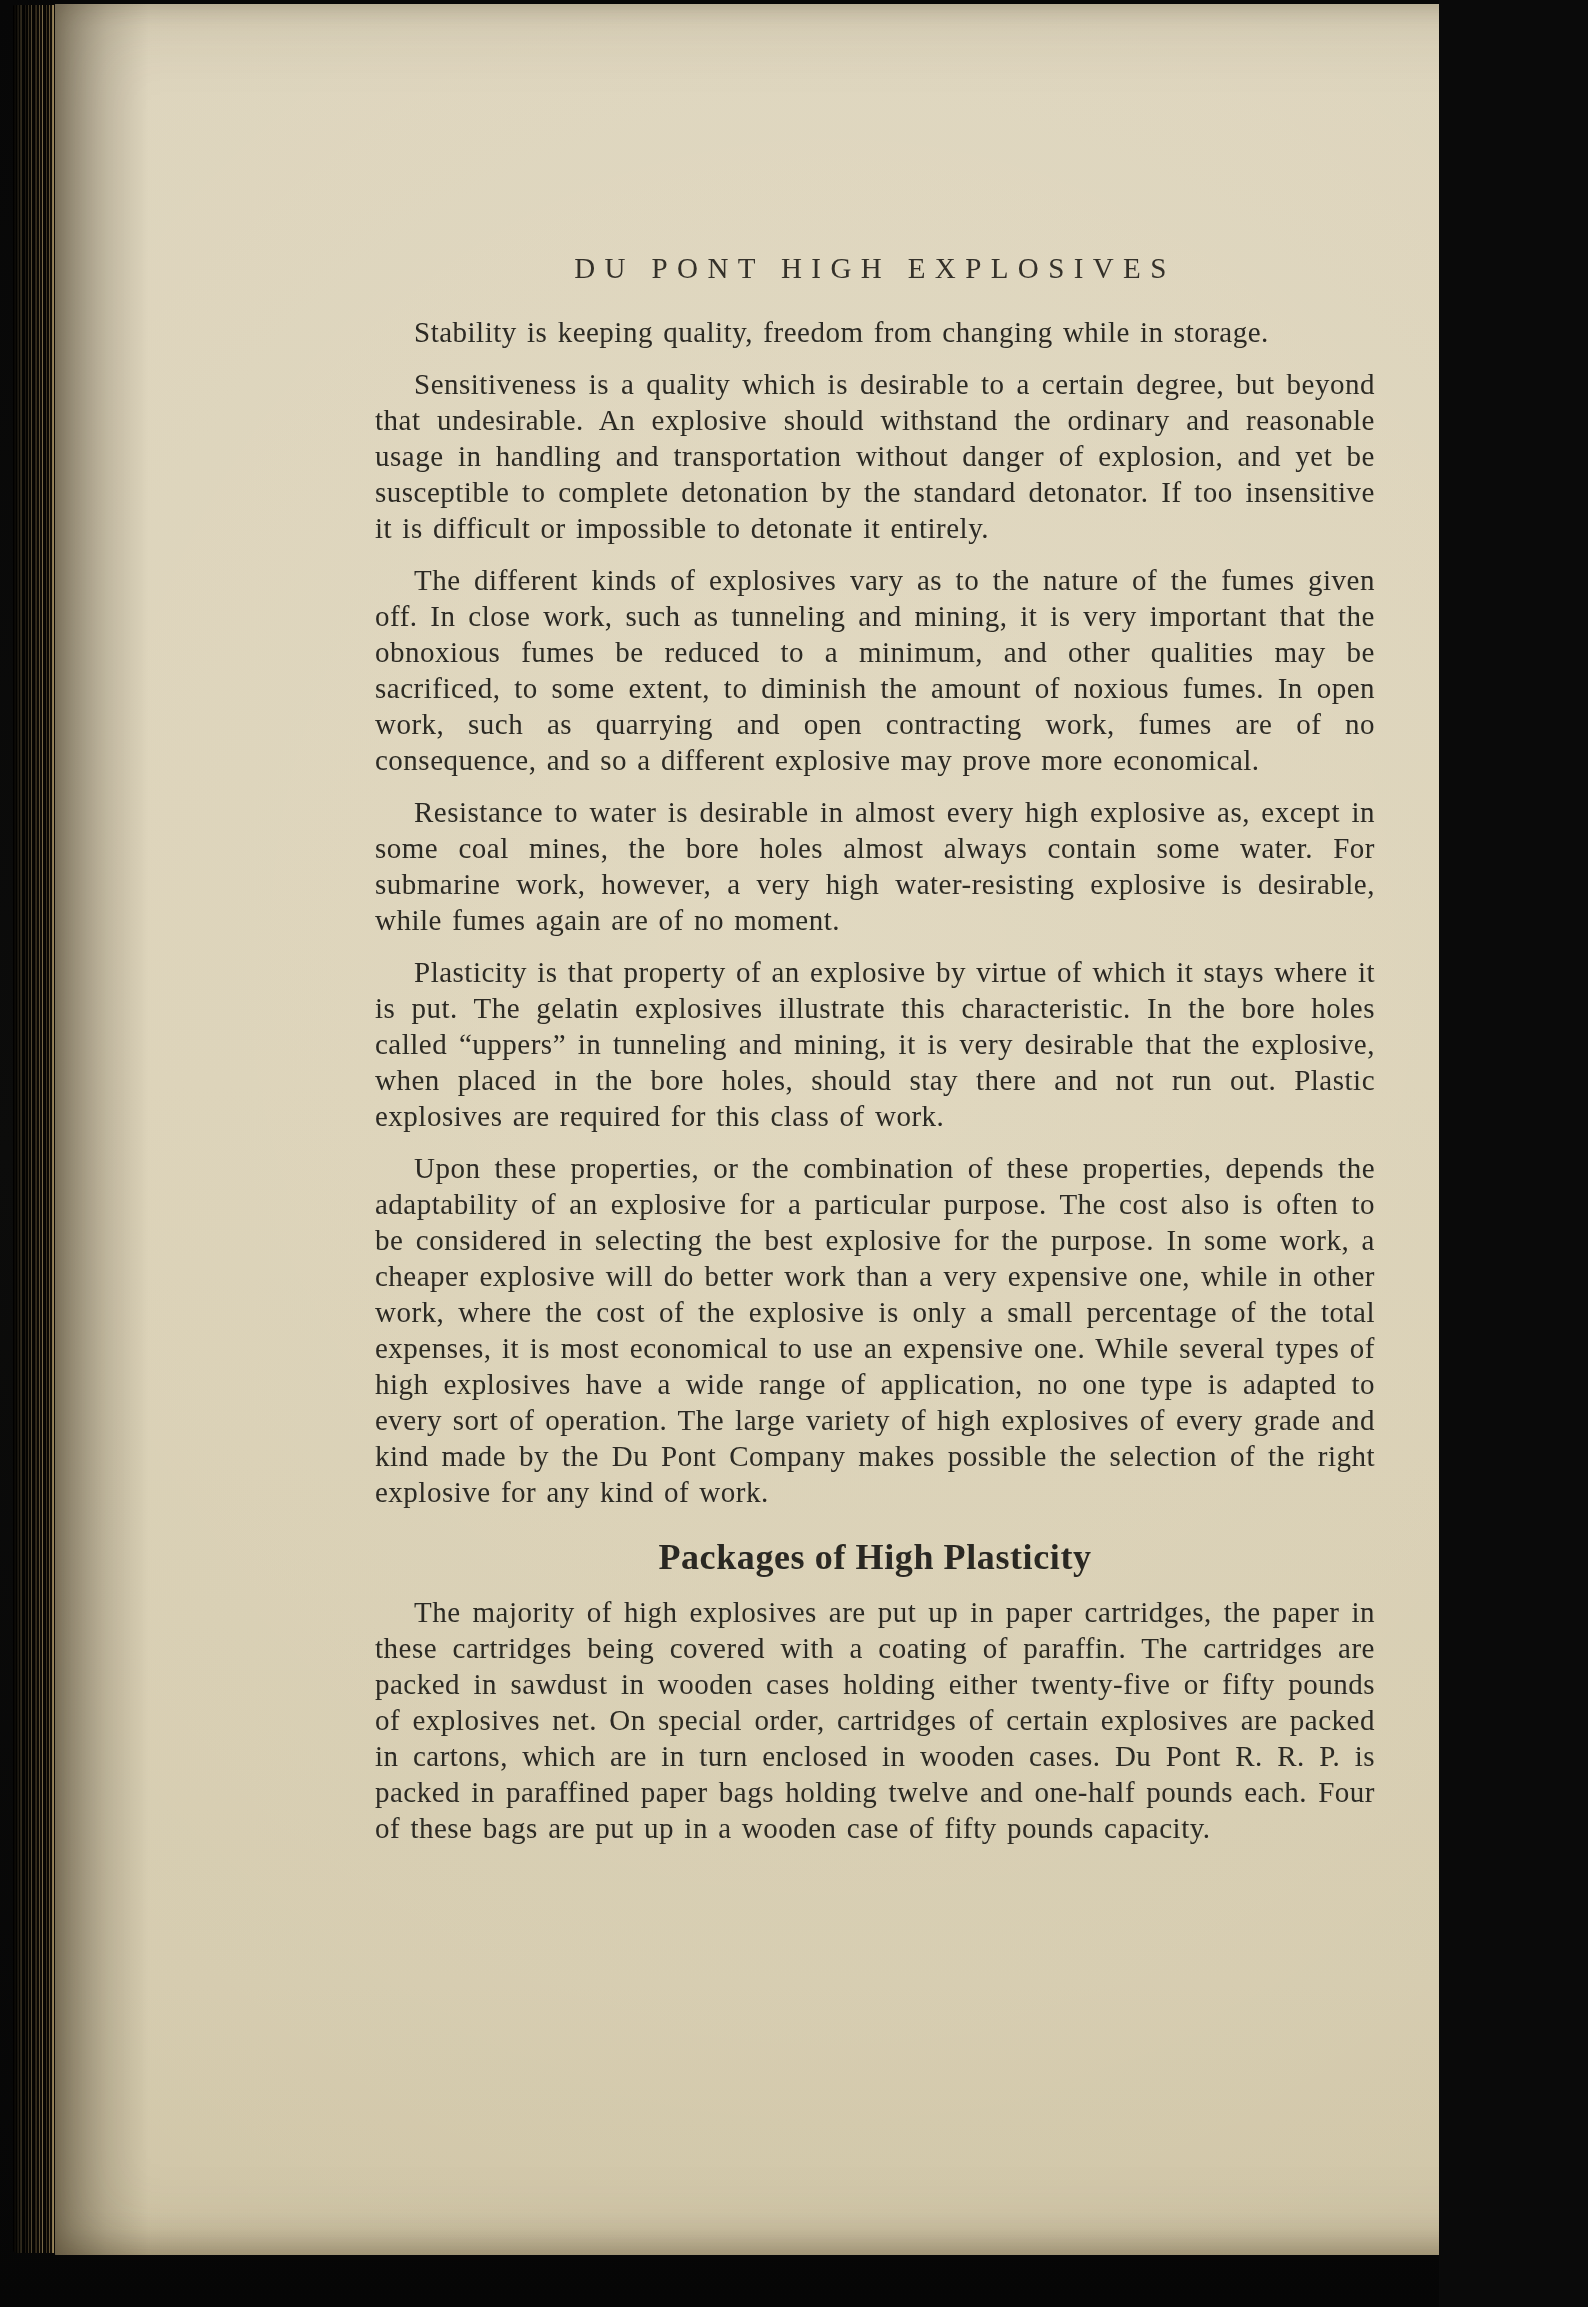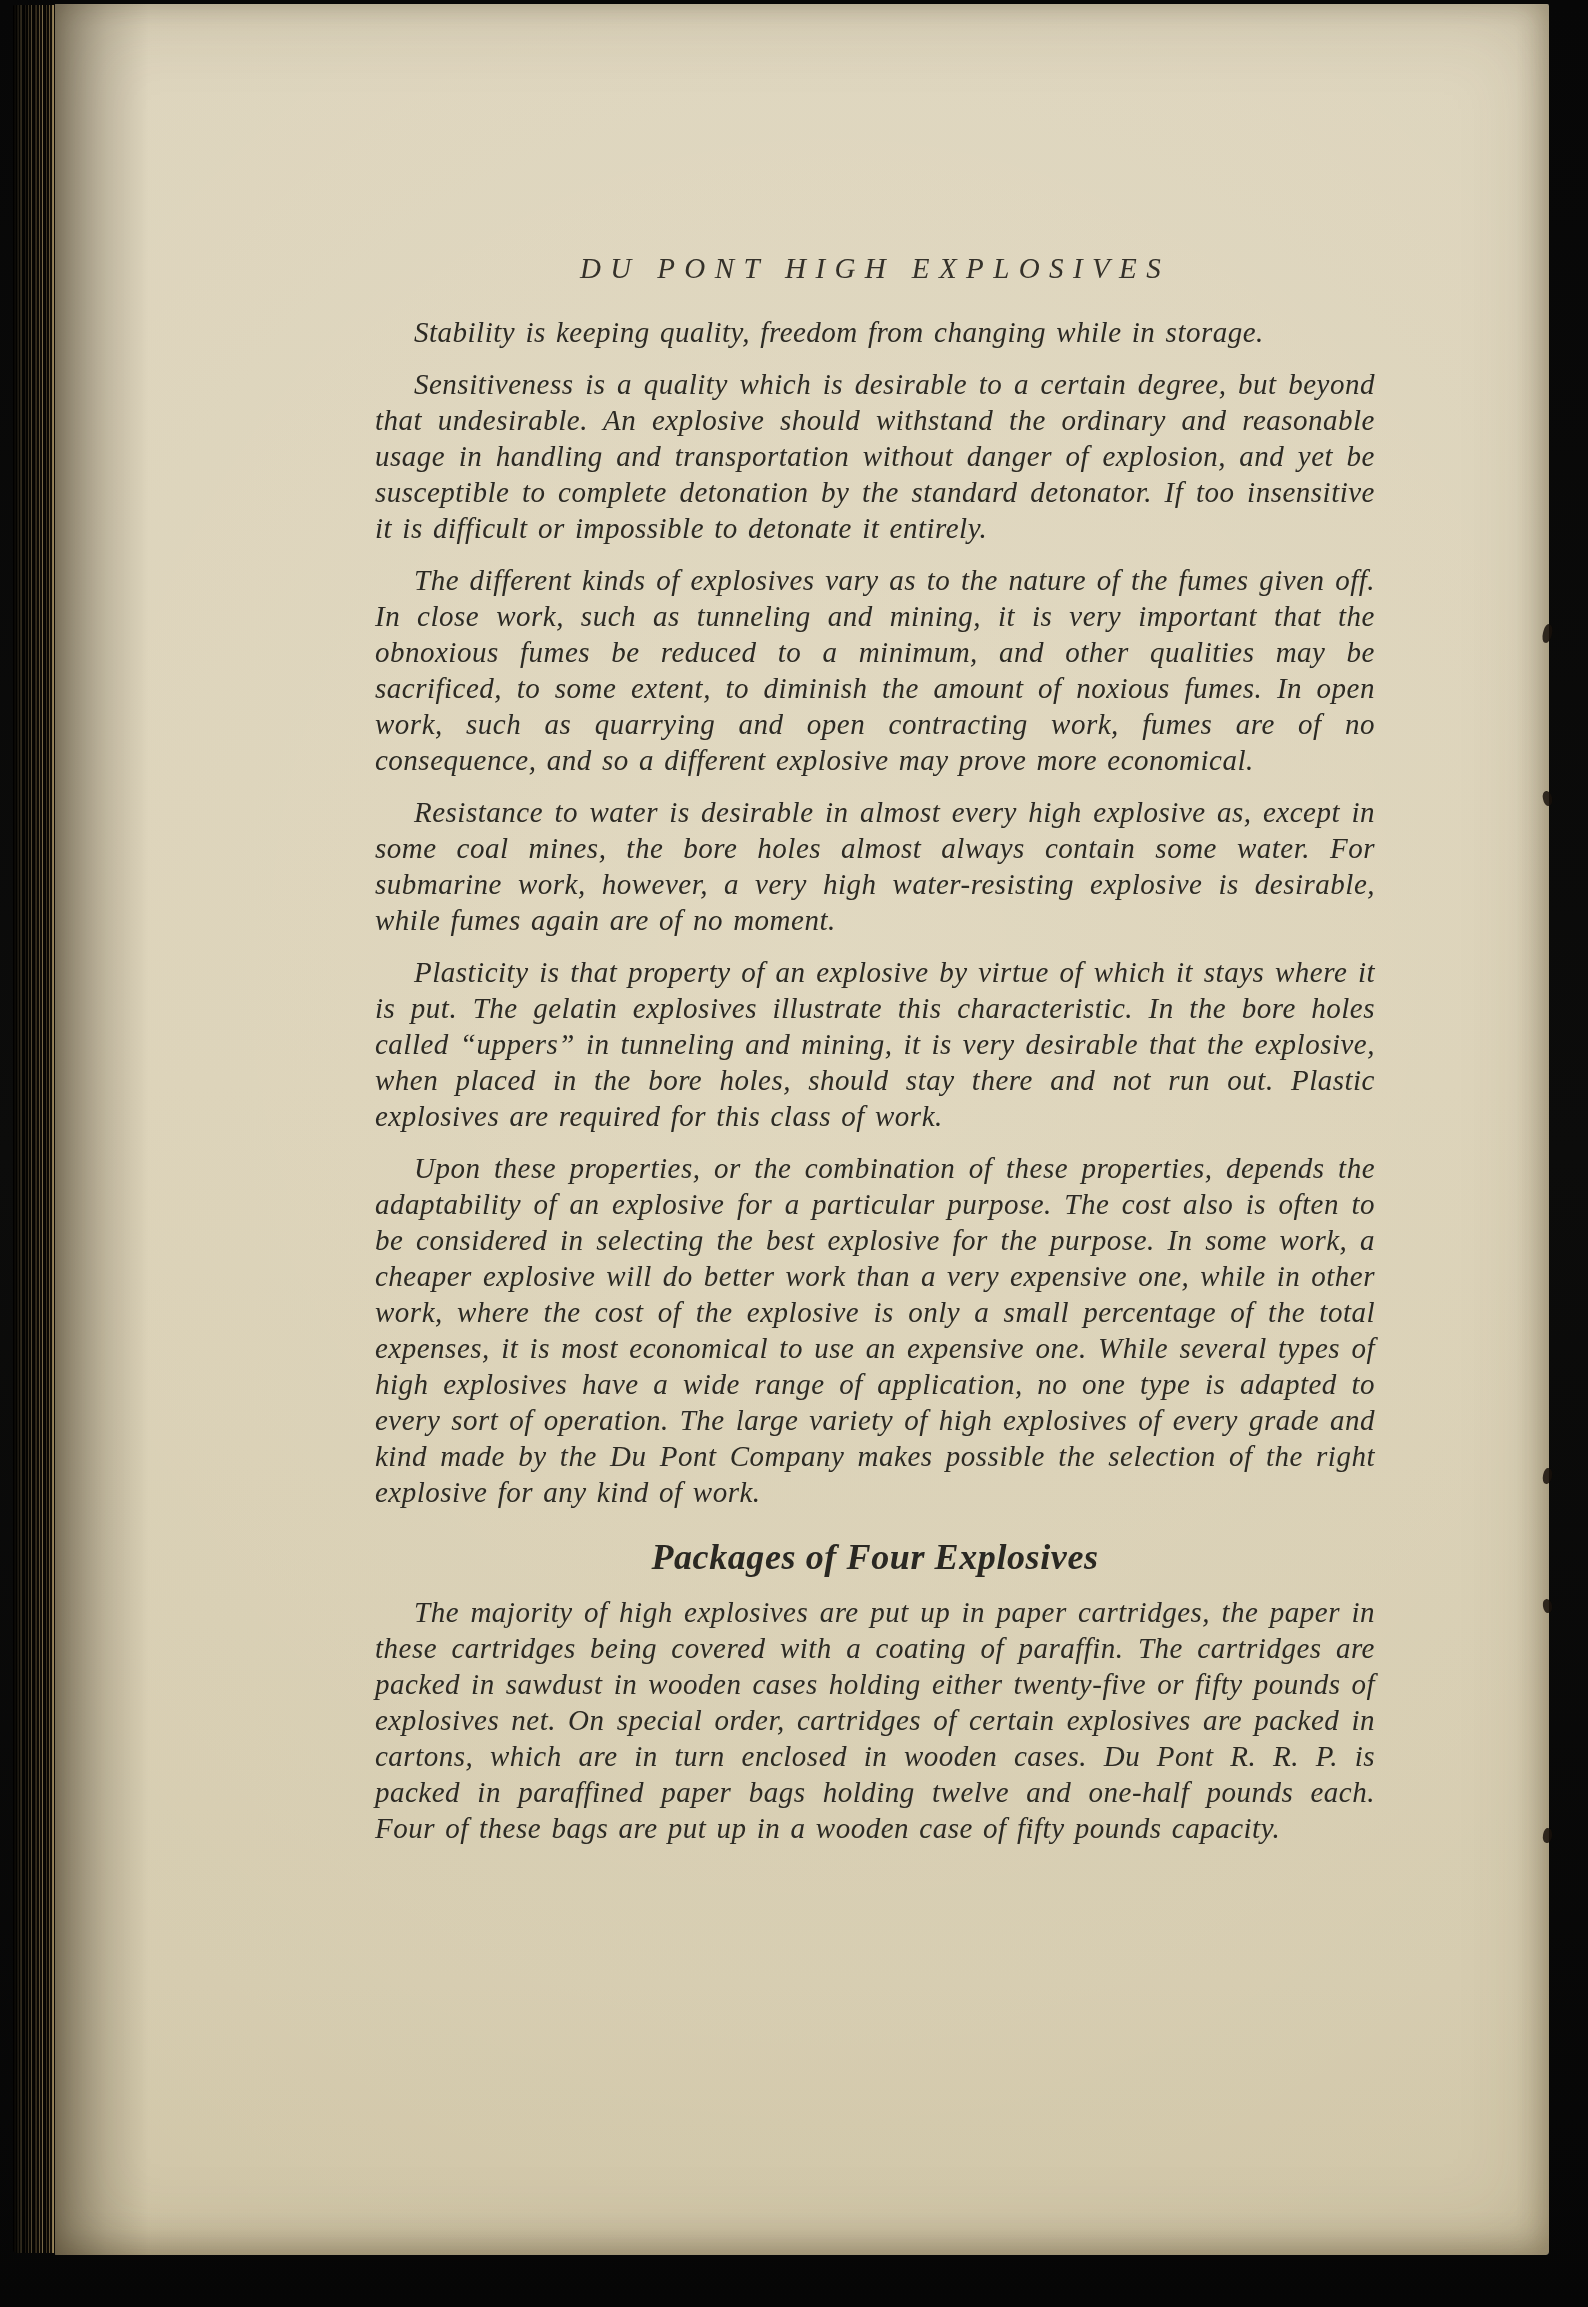--- a/index.html
+++ b/index.html
@@ -6,25 +6,24 @@
   html, body {
     margin: 0;
     padding: 0;
     width: 1588px;
     height: 2307px;
     background: #0a0a0a;
     font-family: "Liberation Serif", "DejaVu Serif", serif;
   }
   .stage {
     position: relative;
-    width: 1588px;
+    width: 1439px;
     height: 2307px;
     overflow: hidden;
     background: linear-gradient(180deg, #070707 0%, #0c0c0b 50%, #060606 100%);
-    font-style: italic;
   }
   
   .page-edges {
     position: absolute;
     left: 12.5px;
     top: 5px;
     width: 47px;
     height: 2248px;
     background:
       linear-gradient(90deg, rgba(0,0,0,0.92) 0%, rgba(0,0,0,0.35) 55%, rgba(0,0,0,0.05) 100%),
@@ -141,21 +140,21 @@
       <p class="body-p">Sensitiveness is a quality which is desirable to a certain degree, but beyond that undesirable.  An explosive should withstand the ordinary and reasonable usage in handling and transportation without danger of explosion, and yet be susceptible to complete detonation by the standard detonator.  If too insensitive it is difficult or impossible to detonate it entirely.</p>
 
       <p class="body-p">The different kinds of explosives vary as to the nature of the fumes given off.  In close work, such as tunneling and mining, it is very important that the obnoxious fumes be reduced to a minimum, and other qualities may be sacrificed, to some extent, to diminish the amount of noxious fumes.  In open work, such as quarrying and open contracting work, fumes are of no consequence, and so a different explosive may prove more economical.</p>
 
       <p class="body-p">Resistance to water is desirable in almost every high explosive as, except in some coal mines, the bore holes almost always contain some water.  For submarine work, however, a very high water-resisting explosive is desirable, while fumes again are of no moment.</p>
 
       <p class="body-p">Plasticity is that property of an explosive by virtue of which it stays where it is put.  The gelatin explosives illustrate this characteristic.  In the bore holes called “uppers” in tunneling and mining, it is very desirable that the explosive, when placed in the bore holes, should stay there and not run out.  Plastic explosives are required for this class of work.</p>
 
       <p class="body-p">Upon these properties, or the combination of these properties, depends the adaptability of an explosive for a particular purpose.  The cost also is often to be considered in selecting the best explosive for the purpose.  In some work, a cheaper explosive will do better work than a very expensive one, while in other work, where the cost of the explosive is only a small percentage of the total expenses, it is most economical to use an expensive one.  While several types of high explosives have a wide range of application, no one type is adapted to every sort of operation.  The large variety of high explosives of every grade and kind made by the Du Pont Company makes possible the selection of the right explosive for any kind of work.</p>
 
-      <h2 class="section-heading">Packages of Four Explosives</h2>
+      <h2 class="section-heading">Packages of High Plasticity</h2>
 
       <p class="body-p">The majority of high explosives are put up in paper cartridges, the paper in these cartridges being covered with a coating of paraffin.  The cartridges are packed in sawdust in wooden cases holding either twenty-five or fifty pounds of explosives net.  On special order, cartridges of certain explosives are packed in cartons, which are in turn enclosed in wooden cases.  Du Pont R. R. P. is packed in paraffined paper bags holding twelve and one-half pounds each.  Four of these bags are put up in a wooden case of fifty pounds capacity.</p>
 
 
     </div>
 
     <div class="stitch s1"></div>
     <div class="stitch s2"></div>
     <div class="stitch s3"></div>
     <div class="stitch s4"></div>

